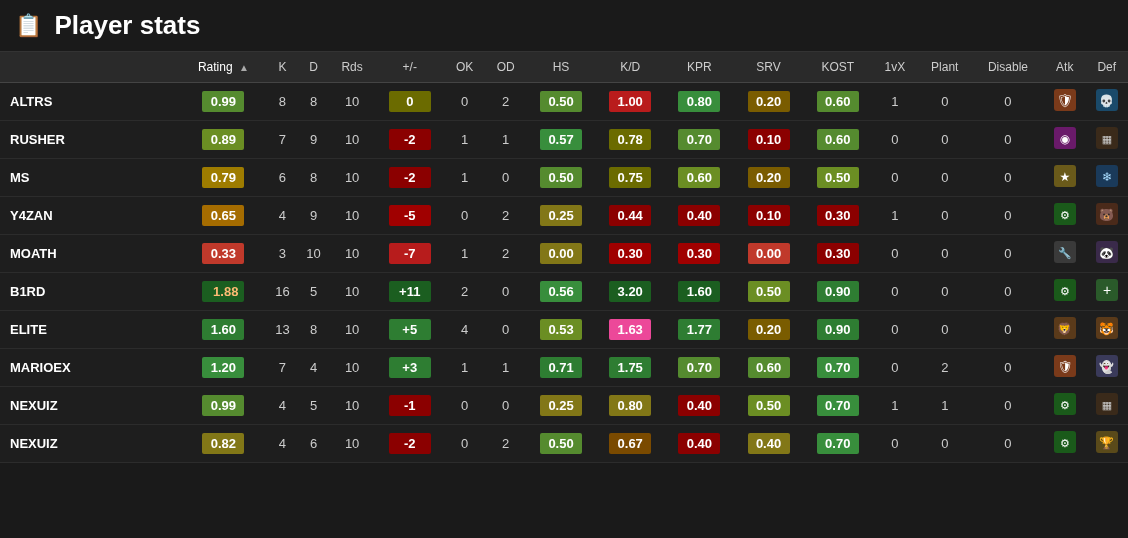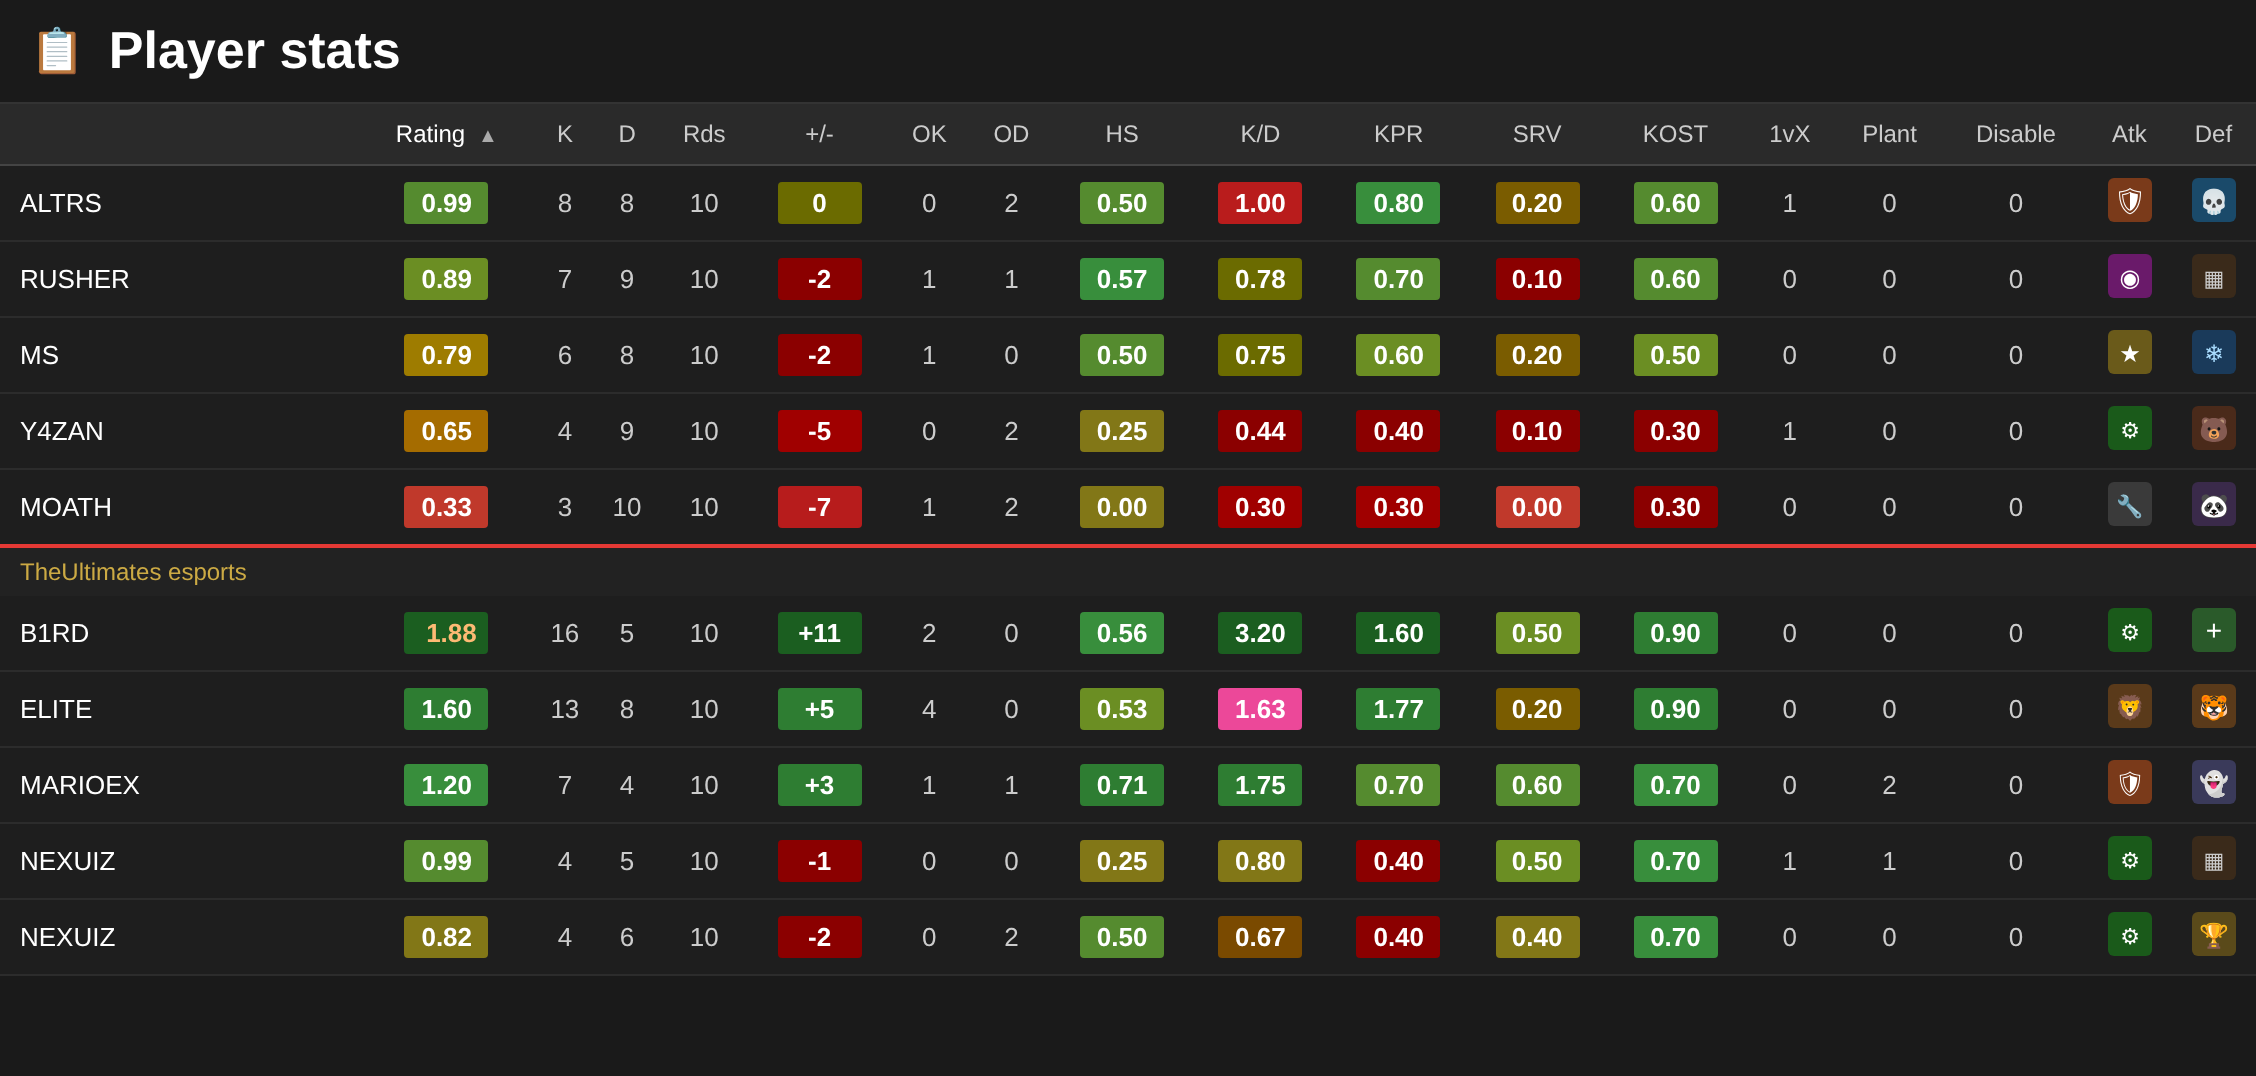--- a/index.html
+++ b/index.html
@@ -78,21 +78,21 @@
       background: #1e1e1e;
     }
     tbody tr.data-row td {
       padding: 6px 4px;
       text-align: center;
       border-bottom: 1px solid #2c2c2c;
     }
     tbody tr.data-row td.player-name {
       text-align: left;
       padding-left: 10px;
-      font-weight: normal;
+      font-weight: bold;
       color: #ffffff;
       min-width: 130px;
     }
     .cell-value {
       display: inline-block;
       padding: 3px 6px;
       border-radius: 2px;
       min-width: 42px;
       text-align: center;
       font-weight: bold;
@@ -328,23 +328,20 @@
           <td style="text-align:center;color:#ccc;">0</td>
           <td class="icon-td" style="text-align:center;"><svg width="22" height="22" viewBox="0 0 22 22">
               <rect width="22" height="22" rx="3" fill="#3a3a3a"></rect>
               <text x="11" y="16" text-anchor="middle" font-size="11" fill="#fff">🔧</text>
             </svg></td>
           <td class="icon-td" style="text-align:center;"><svg width="22" height="22" viewBox="0 0 22 22">
               <rect width="22" height="22" rx="3" fill="#3a2a4a"></rect>
               <text x="11" y="16" text-anchor="middle" font-size="12" fill="#fff">🐼</text>
             </svg></td>
         </tr>
-        <tr class="team-row red-border">
-          <td colspan="18">TheUltimates esports</td>
-        </tr>
         <tr class="data-row">
           <td class="player-name">B1RD</td>
           <td style="text-align:center;">
     <span class="cell-value" style="background:#1b5e20;color:#fdba74;text-align:right;">1.88</span>
   </td>
           <td style="text-align:center;color:#ccc;">16</td>
           <td style="text-align:center;color:#ccc;">5</td>
           <td style="text-align:center;color:#ccc;">10</td>
           <td style="text-align:center;">
     <span class="cell-value" style="background:#1b5e20;color:#fff;">+11</span>

